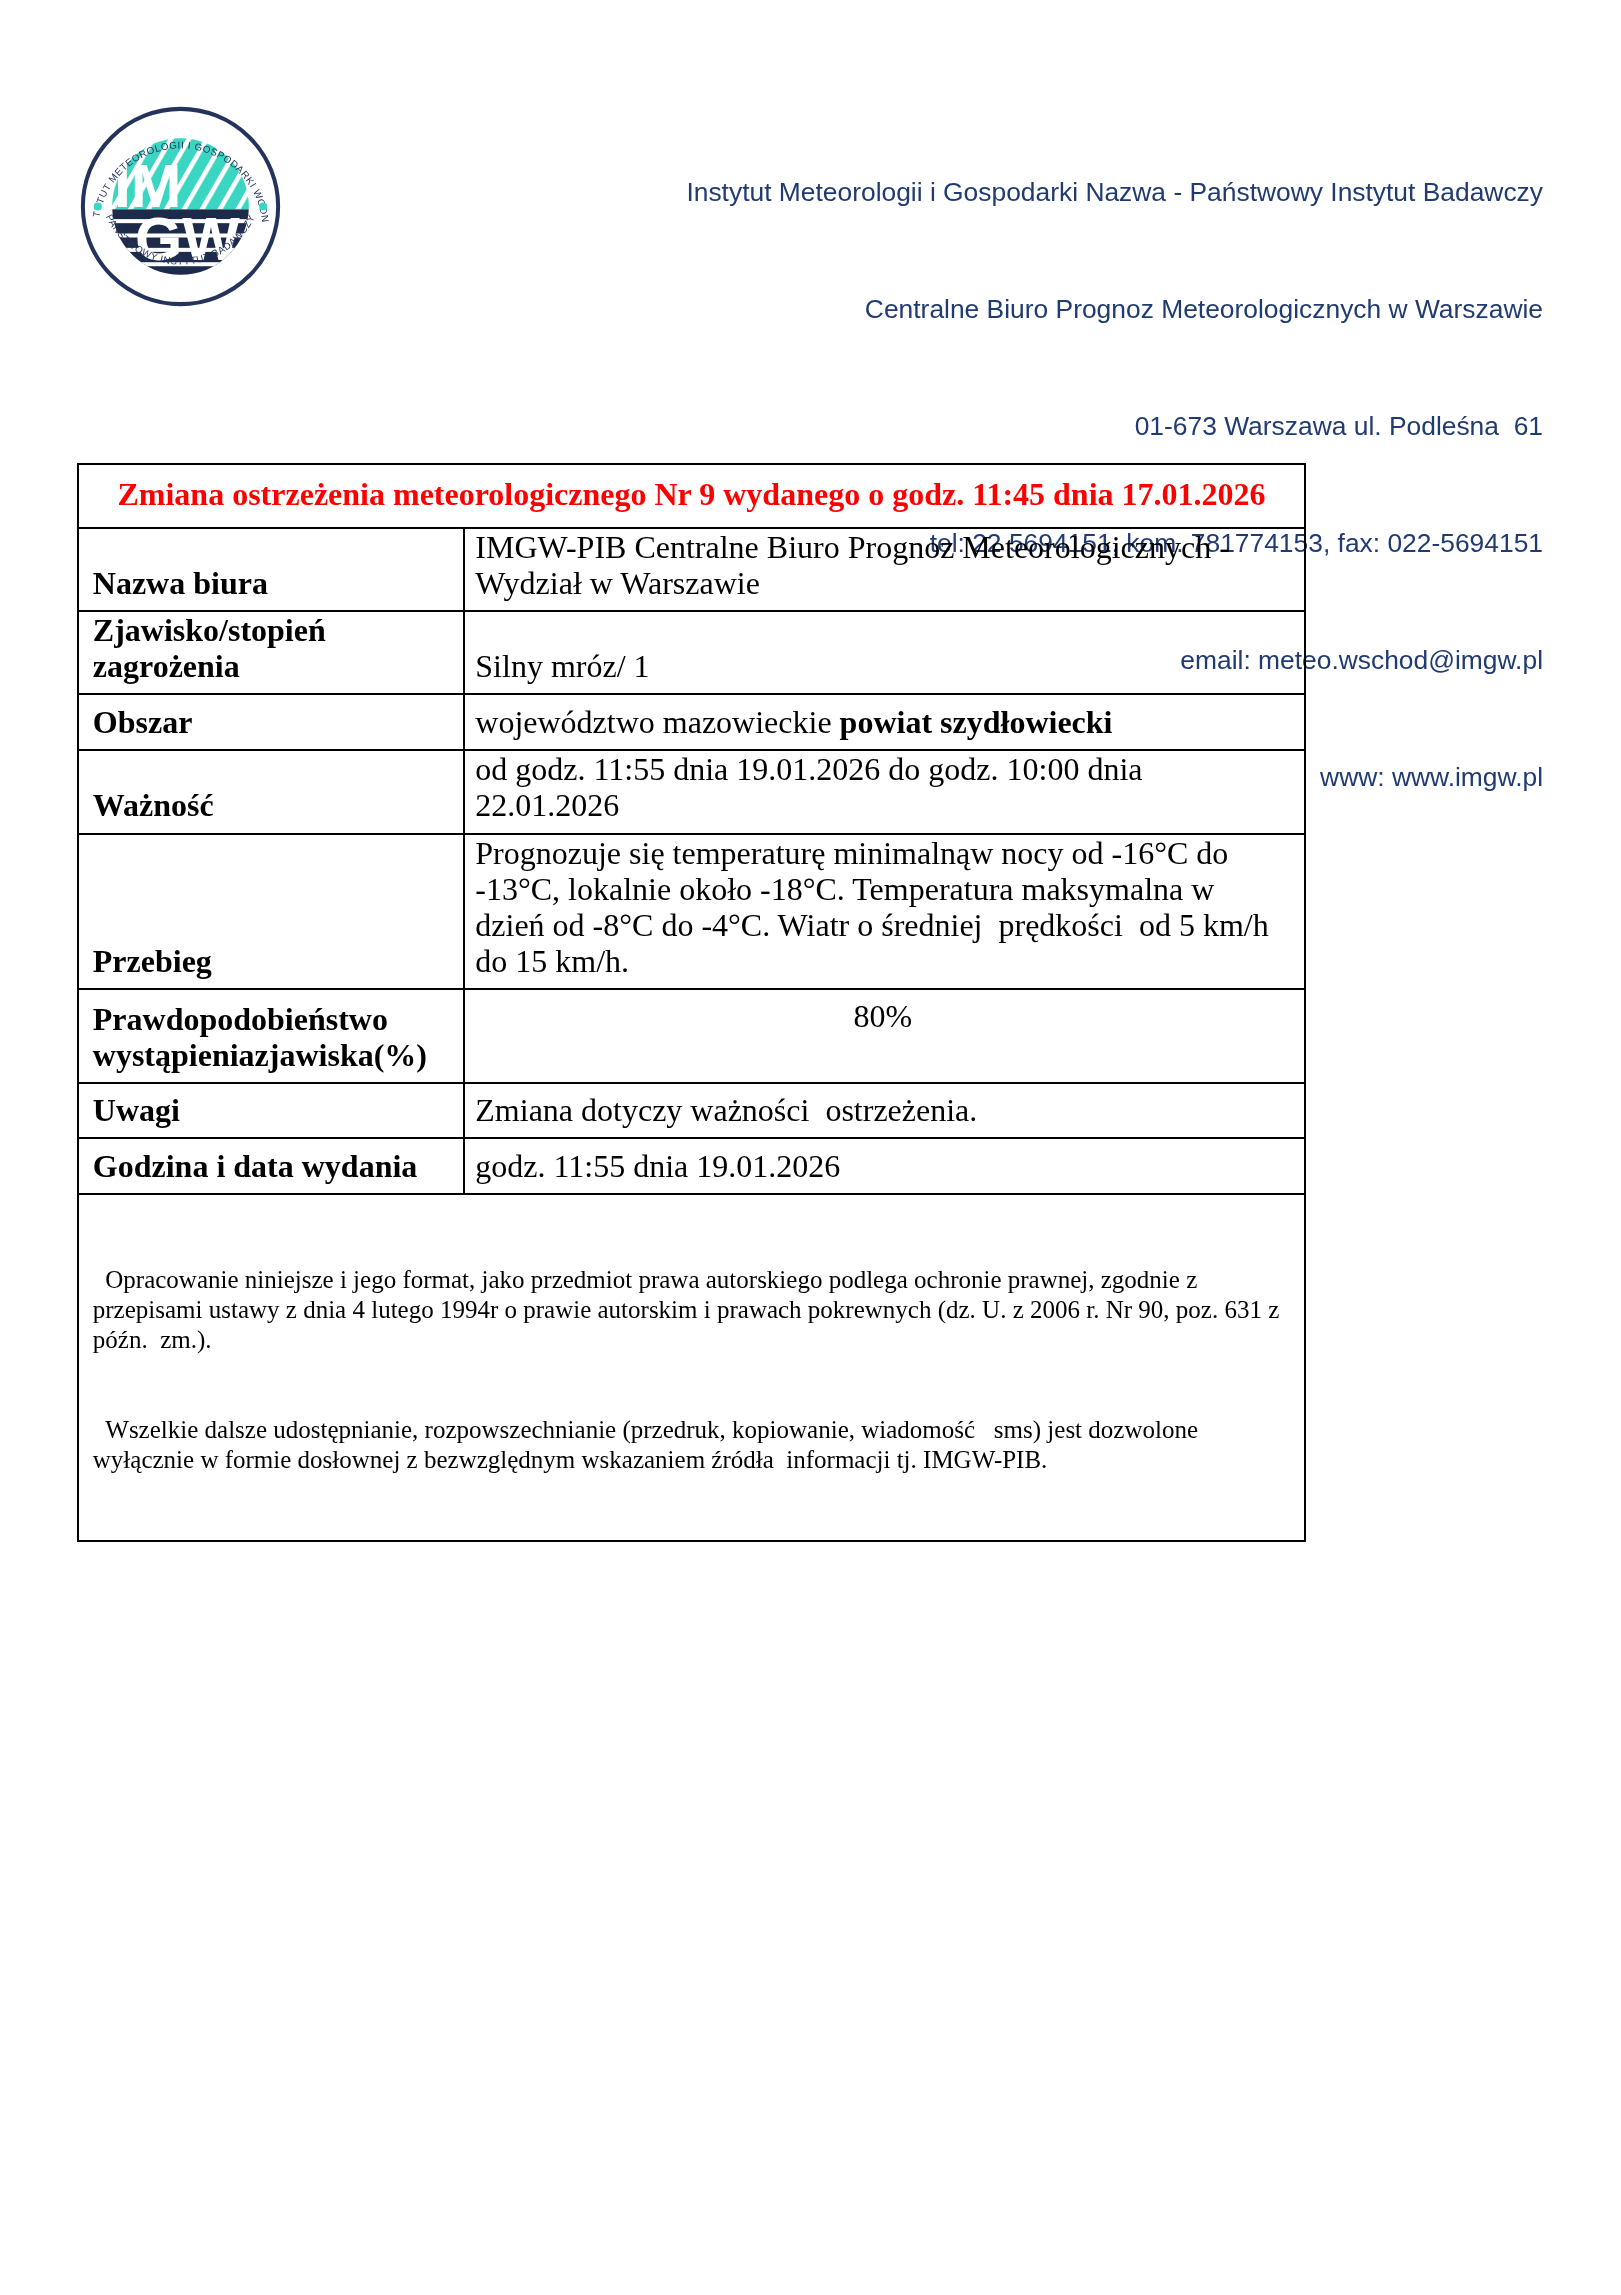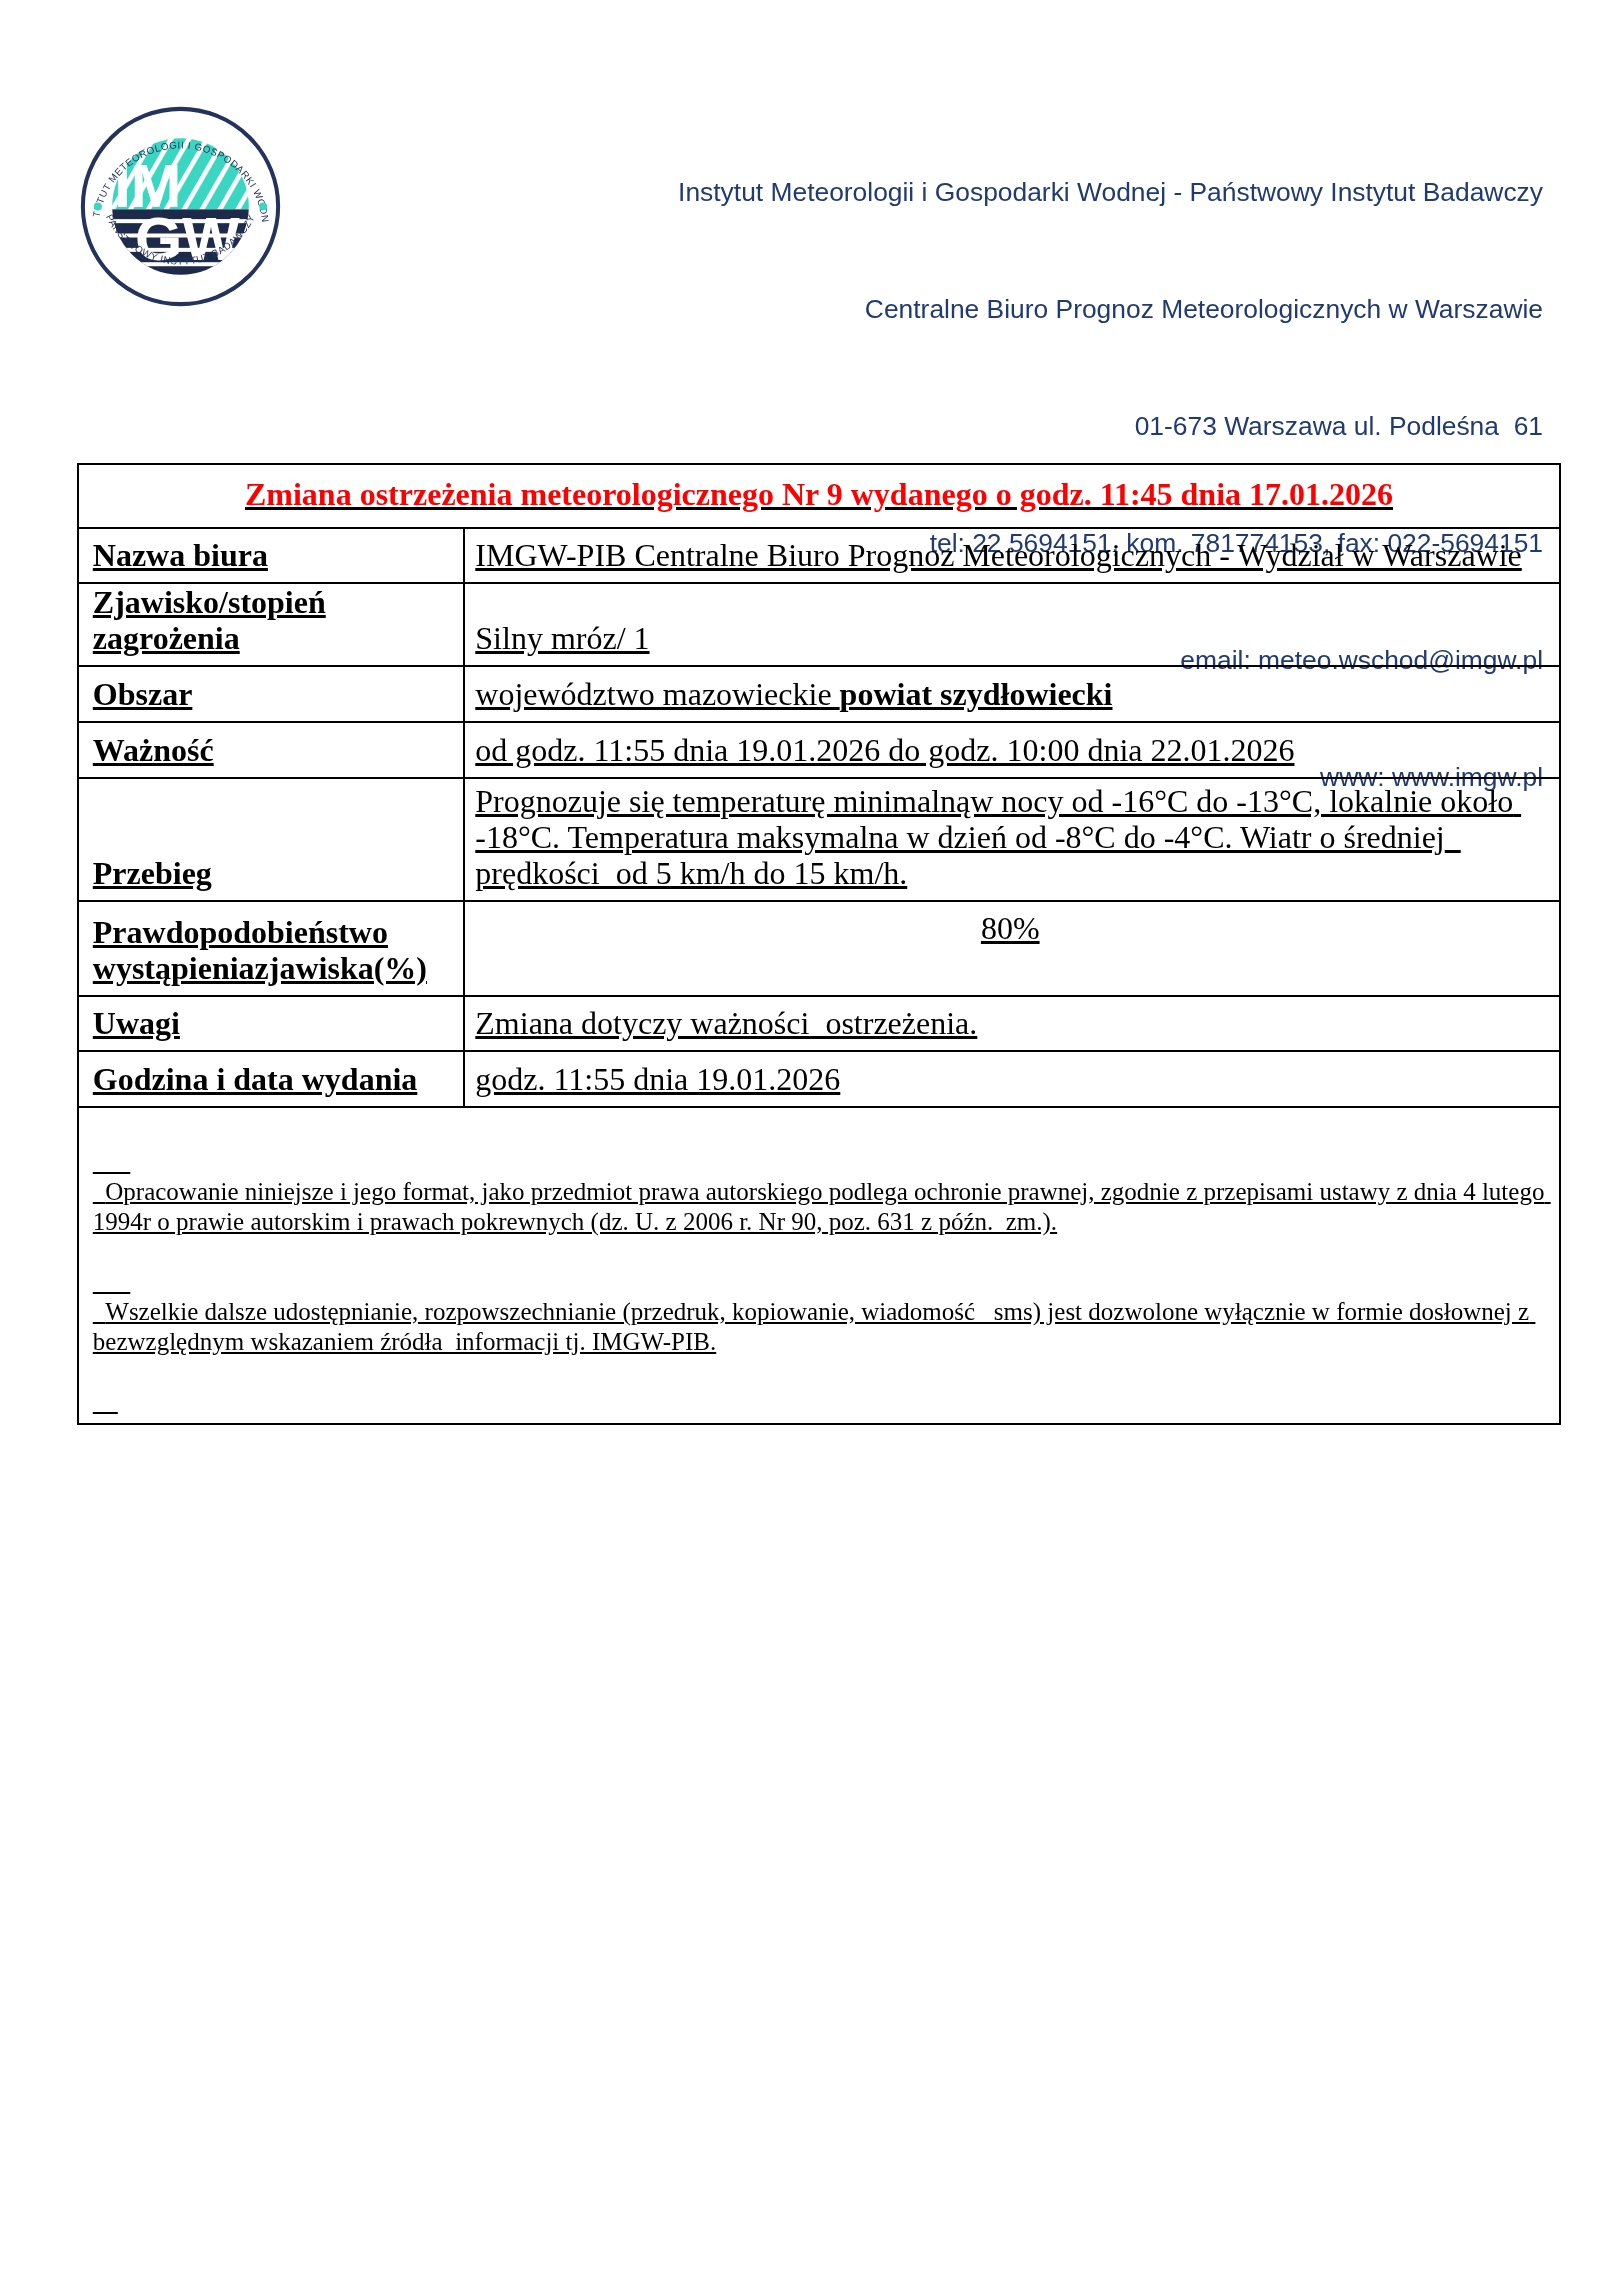--- a/index.html
+++ b/index.html
@@ -22,22 +22,22 @@
     font-family: "Liberation Sans", sans-serif;
     font-size: 26.4px; line-height: 39px;
     color: #203a72;
     white-space: pre-wrap;
   }
   .header-line-bold { font-weight: normal; }
 
   
   .warning-table {
     position: absolute; left: 77px; top: 463px;
-    width: 1484px;
-    border-collapse: collapse; table-layout: fixed; text-decoration: underline;
+    width: 1229px;
+    border-collapse: collapse; table-layout: fixed;
   }
   .warning-table td {
     border: 2.3px solid #000;
     font-size: 32px; line-height: 36px;
     vertical-align: bottom;
     padding: 0 13.8px 9.2px 10.3px;
     overflow: hidden;
   }
   td.title-cell {
     text-align: center; vertical-align: middle;
@@ -92,21 +92,21 @@
     <text font-family="Liberation Sans, sans-serif" font-size="17" letter-spacing="1" fill="#24335C">
       <textPath href="#arc-bottom" startOffset="50%" text-anchor="middle">PAŃSTWOWY INSTYTUT BADAWCZY</textPath>
     </text>
 
     <circle cx="31" cy="175" r="7" fill="#3BD6C1"></circle>
     <circle cx="319" cy="175" r="7" fill="#3BD6C1"></circle>
   </svg>
 </div>
 
 <div class="header-block">
-  <div>Instytut Meteorologii i Gospodarki Wodnej - Państwowy Instytut Badawczy</div>
+  <div>Instytut Meteorologii i Gospodarki Nazwa - Państwowy Instytut Badawczy</div>
   <div class="header-line-bold">Centralne Biuro Prognoz Meteorologicznych w Warszawie</div>
   <div>01-673 Warszawa ul. Podleśna  61</div>
   <div>tel: 22 5694151, kom. 781774153, fax: 022-5694151</div>
   <div>email: meteo.wschod@imgw.pl</div>
   <div>www: www.imgw.pl</div>
 </div>
 
 <table class="warning-table">
   <colgroup>
       <col style="width:386px">

